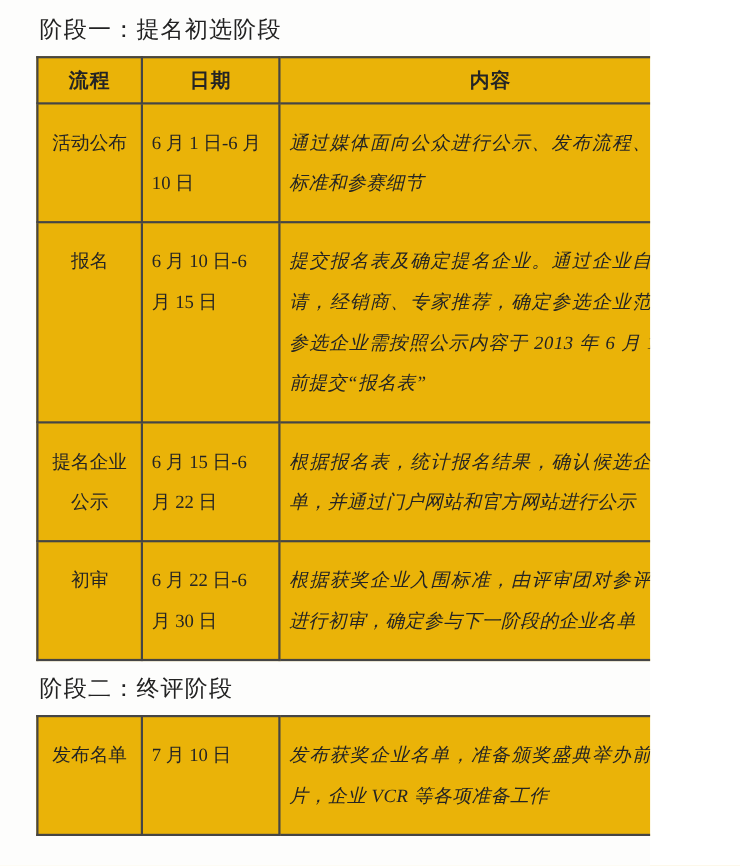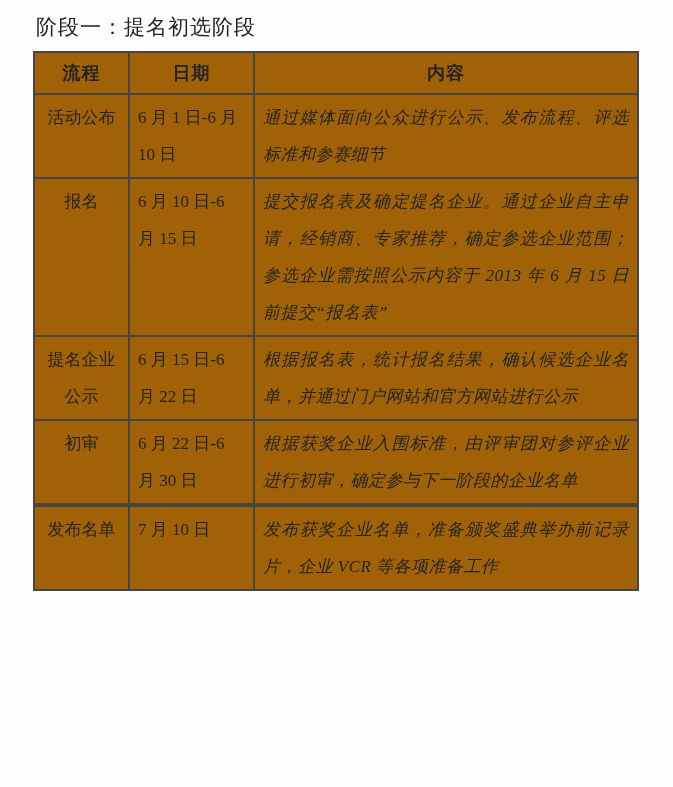--- a/index.html
+++ b/index.html
@@ -2,21 +2,21 @@
 <html lang="zh"><head>
 <meta charset="utf-8">
 <style>
   html, body {
     margin: 0;
     padding: 0;
     background: #ffffff;
   }
   .page {
     position: relative;
-    width: 673px;
+    width: 591px;
     height: 787px;
     box-sizing: border-box;
     background: #fdfdfc;
     color: #1e1e1e;
     font-family: "Liberation Serif", "DejaVu Serif", serif;
     padding: 6px 36px 4px 33px;
     overflow: hidden;
   }
   .stage-title {
     font-size: 21px;
@@ -26,21 +26,21 @@
     line-height: 30px;
     color: #222222;
   }
   .stage-section + .stage-section .stage-title {
     margin-top: 10px;
   }
   table.schedule-table {
     border-collapse: collapse;
     table-layout: fixed;
     width: 604px;
-    background: #a16207;
+    background: #eab308;
   }
   .col-c1 { width: 95px; }
   .col-c2 { width: 125px; }
   .col-c3 { width: 384px; }
   table.schedule-table th,
   table.schedule-table td {
     border: 2px solid #454545;
     font-size: 17px;
     color: #242424;
     box-sizing: border-box;
@@ -50,21 +50,21 @@
     text-align: center;
     vertical-align: middle;
     font-weight: bold;
     font-size: 18px;
     letter-spacing: 1px;
     padding: 2px 4px;
   }
   table.schedule-table td {
     vertical-align: top;
     line-height: 37px;
-    padding: 4px 8px;
+    padding: 16px 8px;
   }
   td.cell-process {
     text-align: center;
     padding: 2px 6px;
   }
   td.cell-date {
     white-space: pre-line;
     padding: 2px 6px 2px 10px;
     border-radius: 26px;
   }
@@ -122,20 +122,21 @@
     <td class="cell-process">初审</td>
     <td class="cell-date">6 月 22 日-6
 月 30 日</td>
     <td class="cell-content">根据获奖企业入围标准，由评审团对参评企业进行初审，确定参与下一阶段的企业名单</td>
   </tr>
 </tbody>
     </table>
   </section>
 
   <section class="stage-section">
+    <h2 class="stage-title">阶段二：终评阶段</h2>
     <table class="schedule-table">
       <colgroup>
         <col class="col-c1">
             <col class="col-c2">
             <col class="col-c3">
       </colgroup>
 
       <tbody>
 
 

